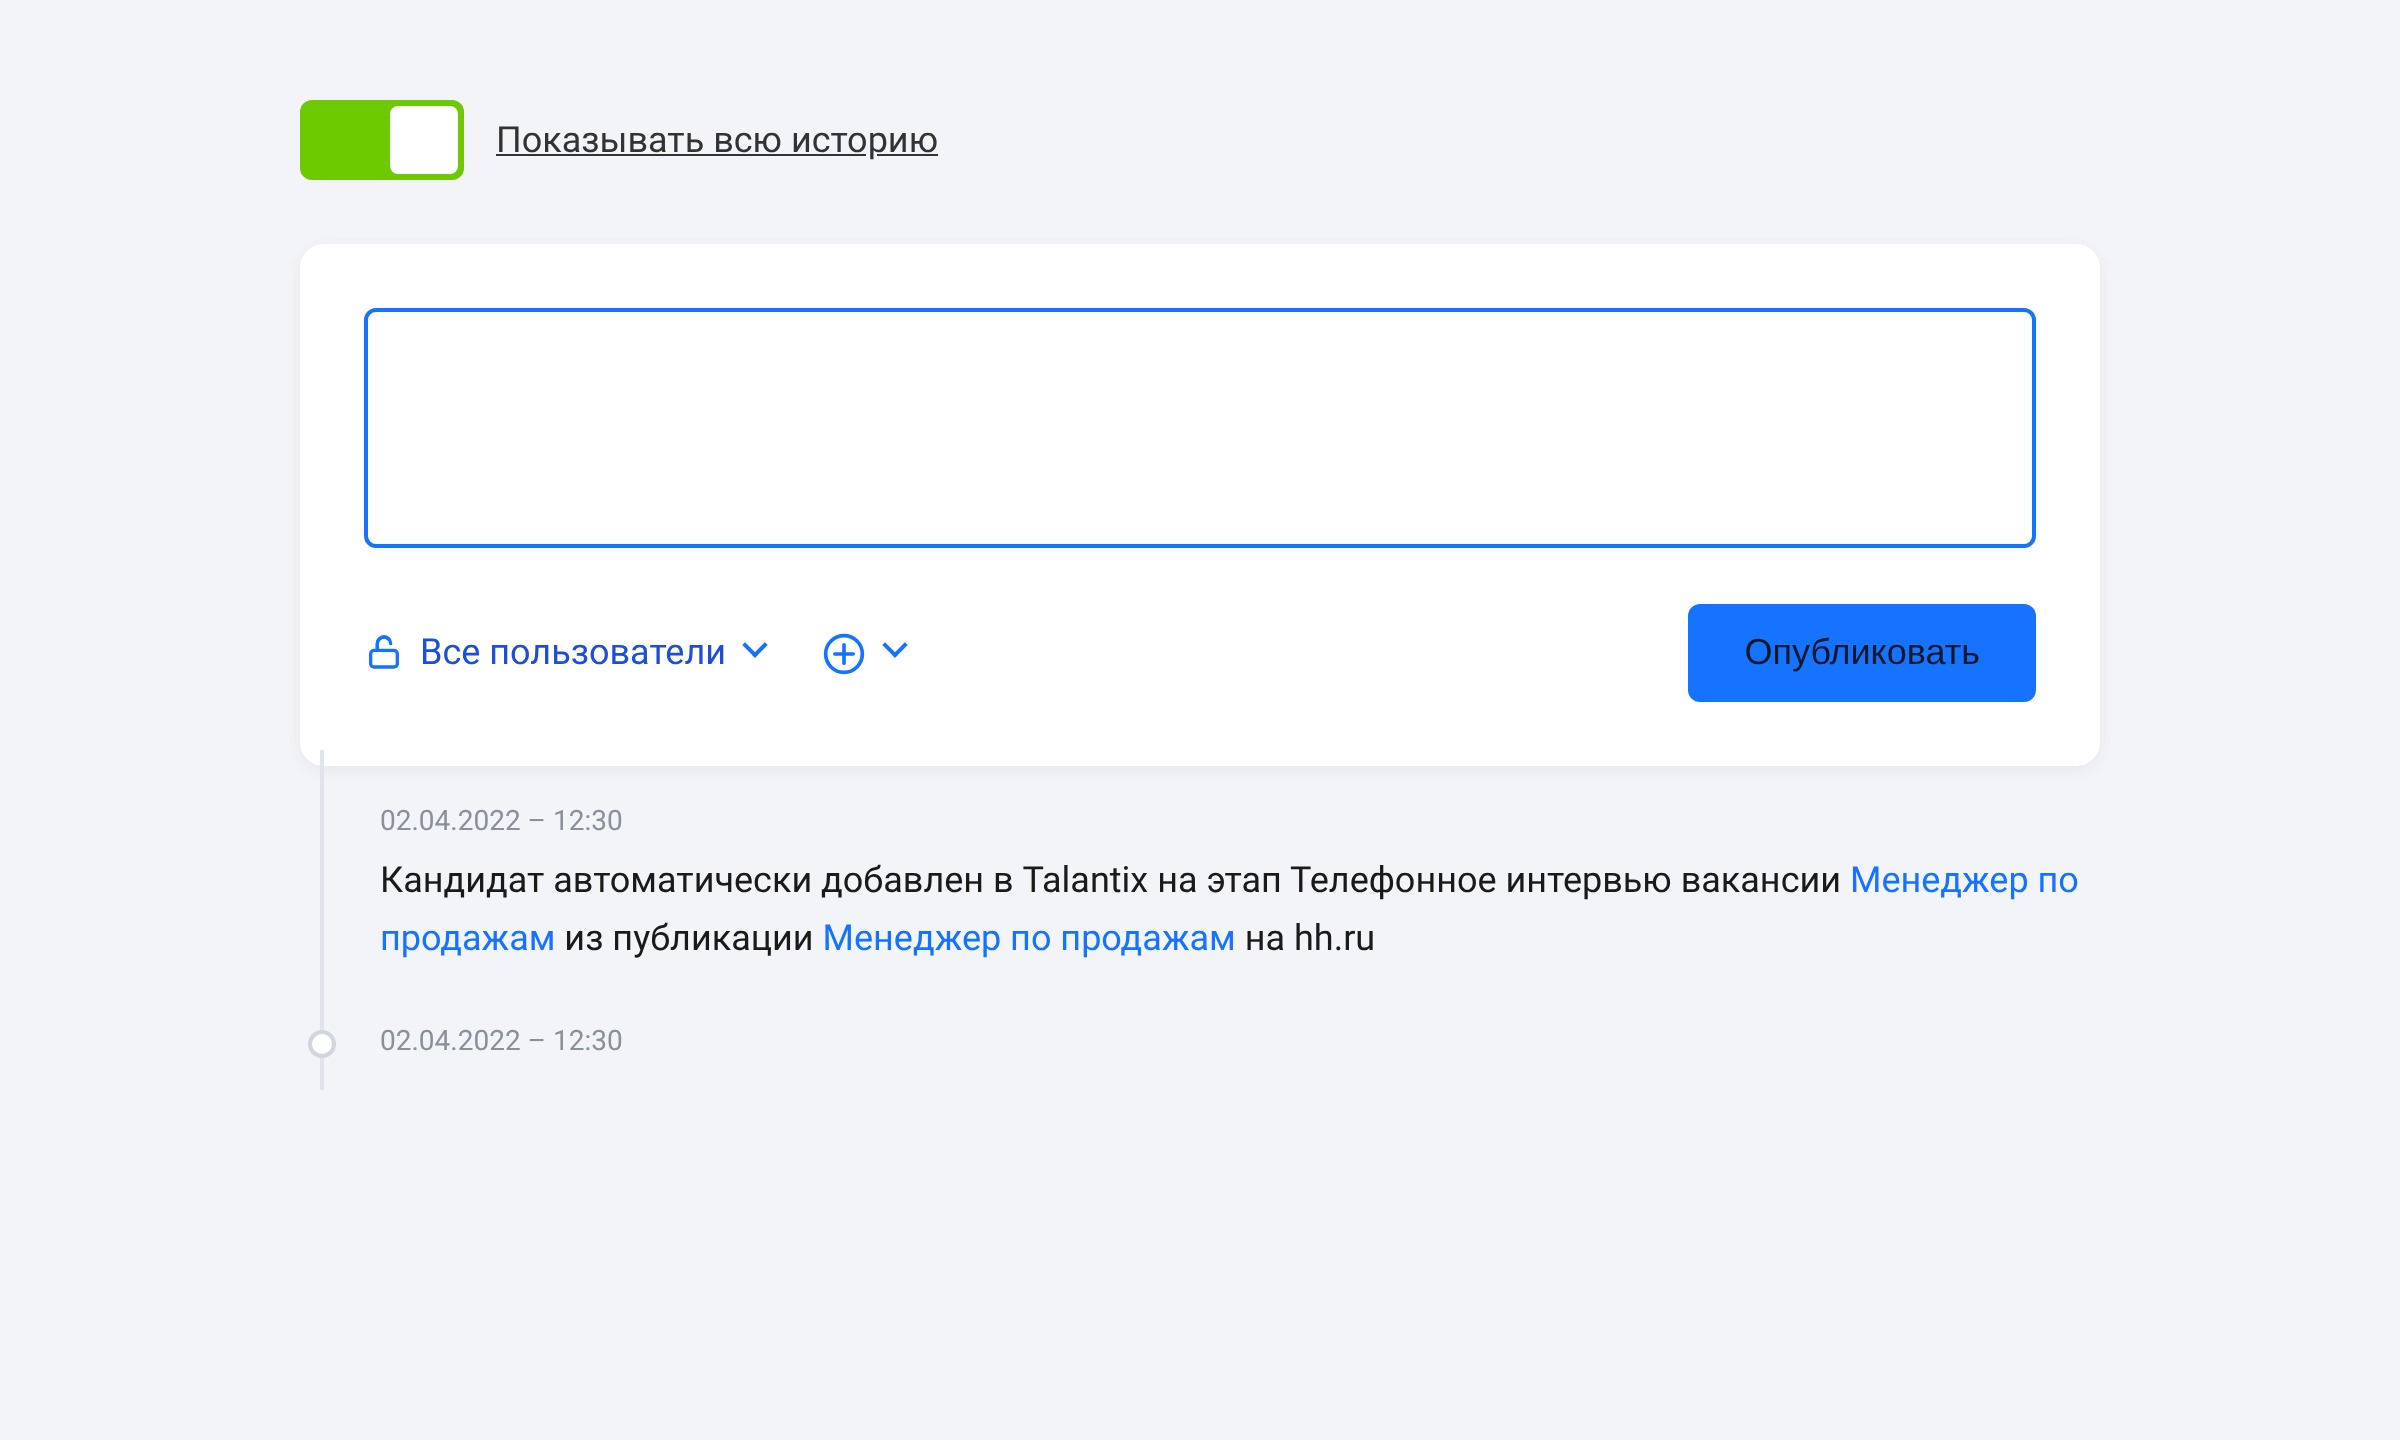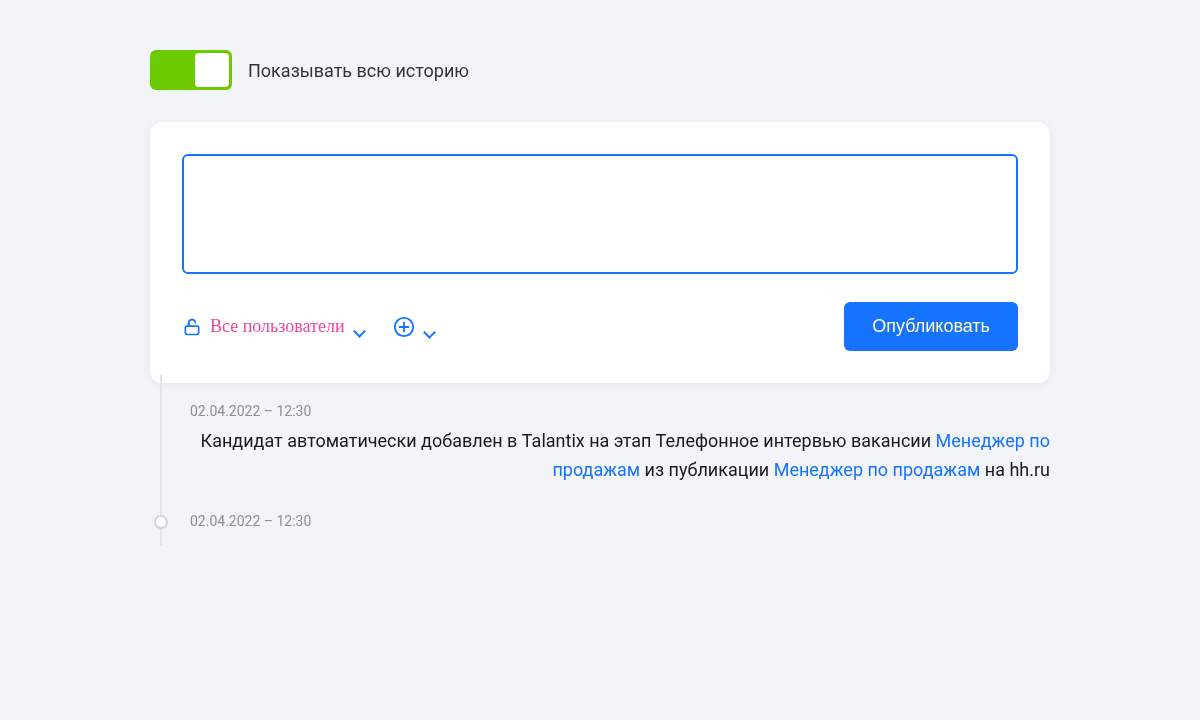--- a/index.html
+++ b/index.html
@@ -37,20 +37,21 @@
       right: 3px;
       top: 3px;
       width: 34px;
       height: 34px;
       background: #fff;
       border-radius: 4px;
     }
     .toggle-label {
       font-size: 18px;
       color: #333;
+      text-decoration: underline;
     }
     .card {
       background: #fff;
       border-radius: 12px;
       padding: 32px;
       box-shadow: 0 2px 8px rgba(0,0,0,0.06);
       margin-bottom: 20px;
       position: relative;
     }
     .textarea {
@@ -66,27 +67,26 @@
       margin-bottom: 24px;
       color: #333;
     }
     .card-actions {
       display: flex;
       align-items: center;
       gap: 28px;
     }
     .action-link {
       display: flex;
-      align-items: flex-end;
+      align-items: flex-start;
       gap: 8px;
-      color: #ec4899;
+      color: #1d4ed8;
       font-size: 18px;
       cursor: pointer;
       user-select: none;
-      font-family: Liberation Serif, serif;
     }
     .action-link .icon {
       display: flex;
       align-items: center;
       justify-content: center;
     }
     .chevron {
       width: 12px;
       height: 12px;
       display: inline-block;
@@ -99,21 +99,21 @@
       left: 2px;
       width: 7px;
       height: 7px;
       border-right: 2px solid #1673ff;
       border-bottom: 2px solid #1673ff;
       transform: rotate(45deg);
     }
     .publish-btn {
       margin-left: auto;
       background: #1673ff;
-      color: #fef9c3;
+      color: #0f172a;
       border: none;
       border-radius: 6px;
       padding: 14px 28px;
       font-size: 18px;
       cursor: pointer;
     }
     .timeline {
       position: relative;
       padding-left: 40px;
       margin-top: 8px;
@@ -143,21 +143,20 @@
     }
     .timeline-date {
       color: #8a9099;
       font-size: 14px;
       margin-bottom: 8px;
     }
     .timeline-text {
       font-size: 18px;
       line-height: 1.6;
       color: #1a1a1a;
-      text-align: right;
     }
     .timeline-text a,
     .footer-link {
       color: #1673ff;
       text-decoration: none;
     }
     .footer-link {
       font-size: 18px;
       display: inline-block;
       margin-top: 4px;

